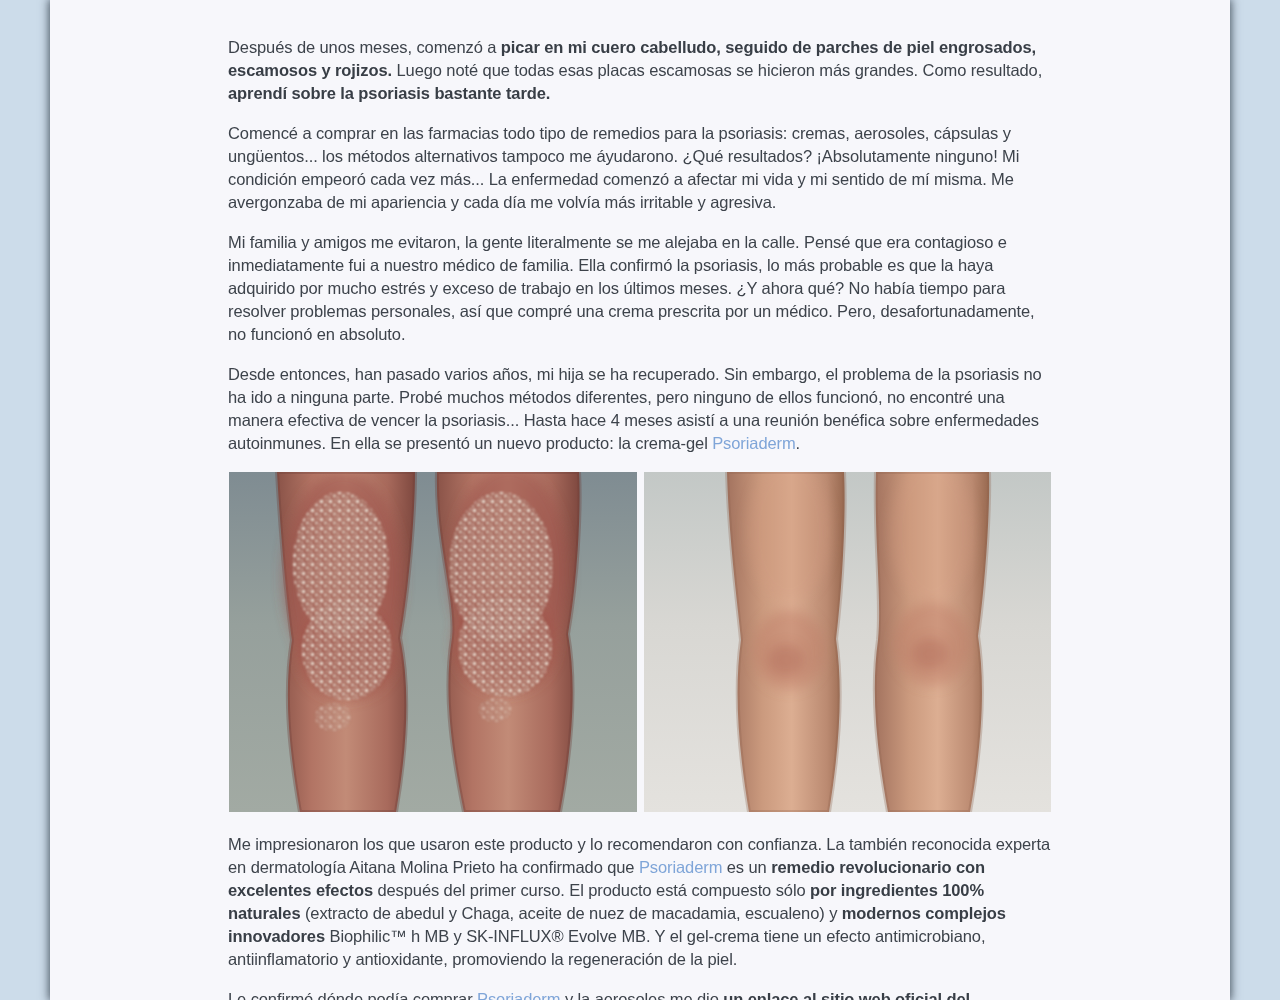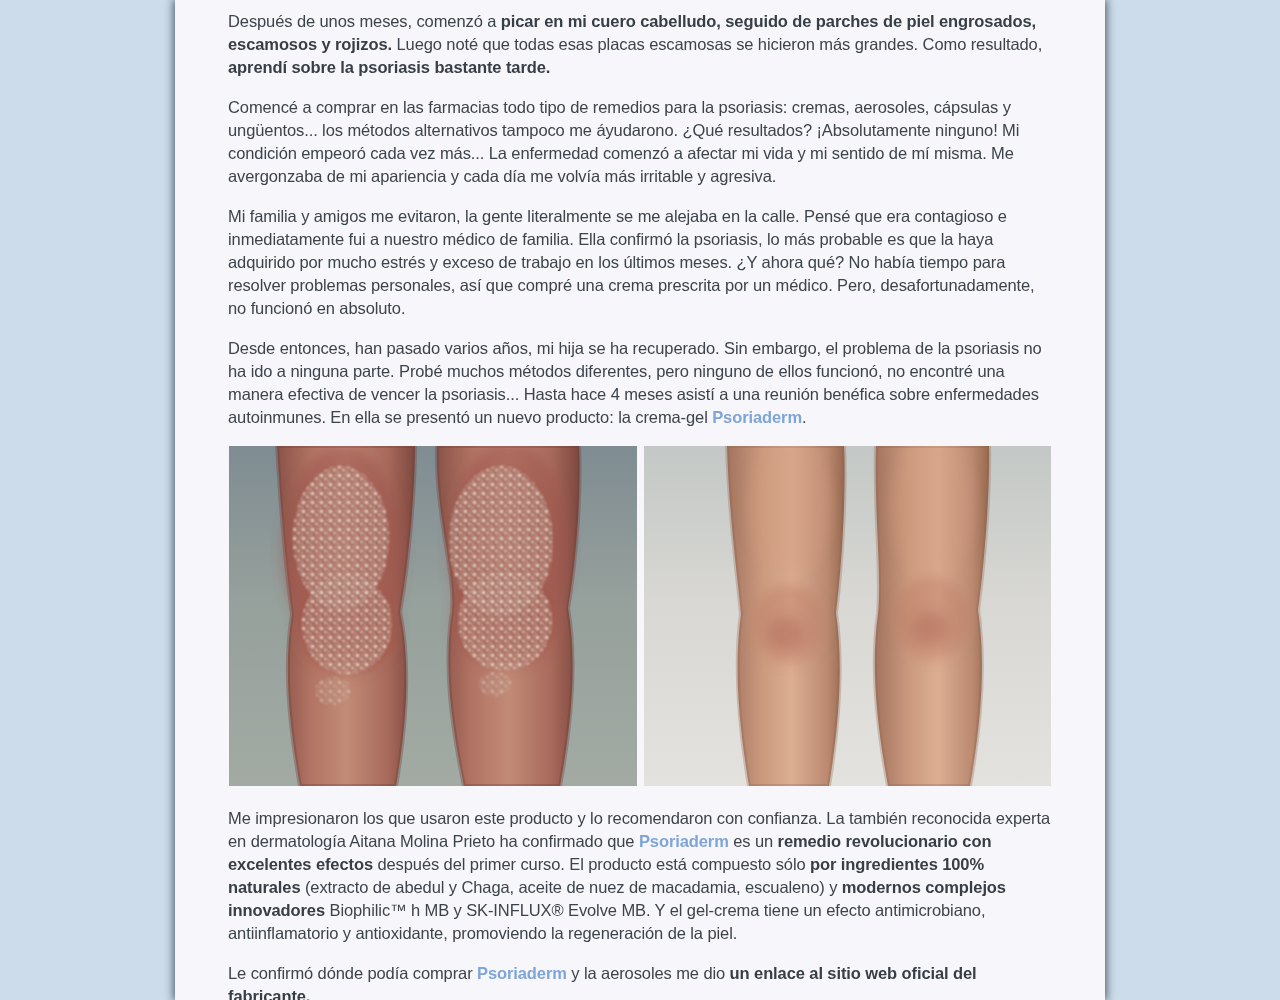--- a/index.html
+++ b/index.html
@@ -3,34 +3,34 @@
 <meta charset="utf-8">
 <style>
   html, body { margin: 0; padding: 0; }
   body {
     width: 1280px; height: 1000px; overflow: hidden;
     background: var(--outer-bg, #ccdcea);
     font-family: "Liberation Sans", "DejaVu Sans", sans-serif;
   }
   .page { width: 1280px; height: 1000px; display: flex; justify-content: center; }
   .content {
-    width: 930px; min-height: 1000px; box-sizing: border-box;
+    width: 1180px; min-height: 1000px; box-sizing: border-box;
     background: var(--content-bg, #f7f7fb);
     box-shadow: 0 0 9px 1px rgba(42, 54, 66, 0.85);
-    padding-top: 10px;
+    padding-top: 36px;
   }
   .text-wrap { width: 824px; margin: 0 auto; }
   .para {
     margin: 0 0 17px 0;
     font-size: 16.5px; line-height: 23px;
     color: var(--text-color, #3d434b);
     letter-spacing: -0.1px;
   }
   .para .b { font-weight: bold; color: var(--bold-color, #383e46); }
-  .para a { color: var(--link-color, #7fa5d8); text-decoration: none; cursor: pointer; font-weight: bold; }
+  .para a { color: var(--link-color, #7fa5d8); text-decoration: none; cursor: pointer; }
   .photos-row { width: 823px; margin: 2px auto 21px auto; display: flex; gap: 7px; }
   .photos-row figure { margin: 0; padding: 0; flex: 0 0 auto; }
   .photos-row svg { display: block; }
 </style>
 </head>
 <body>
 
 <div class="page">
   <main class="content">
 

